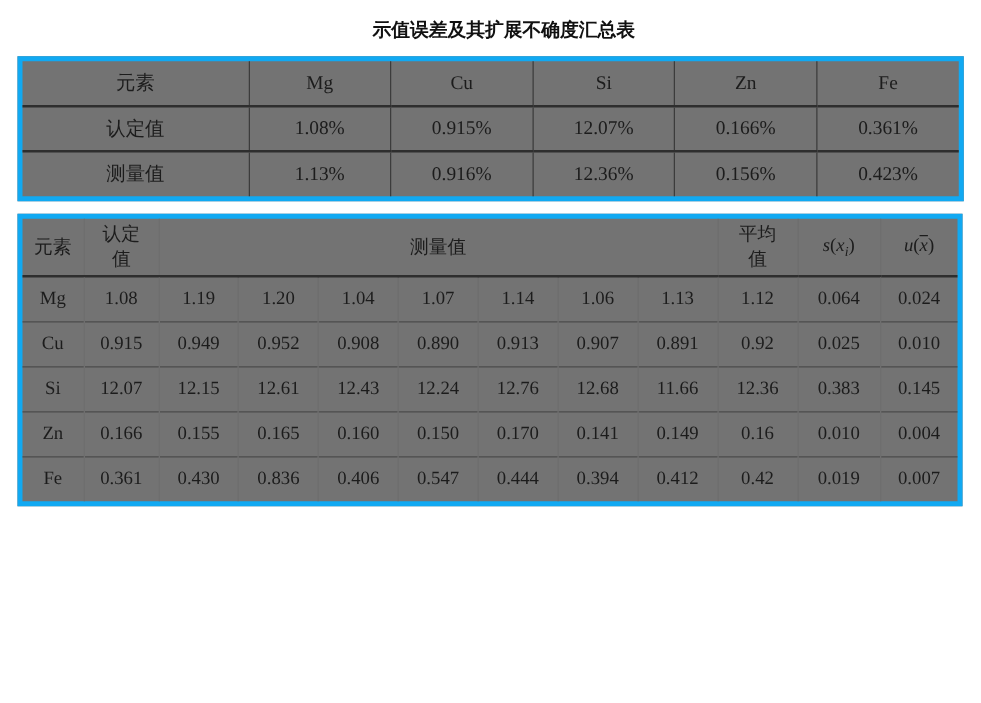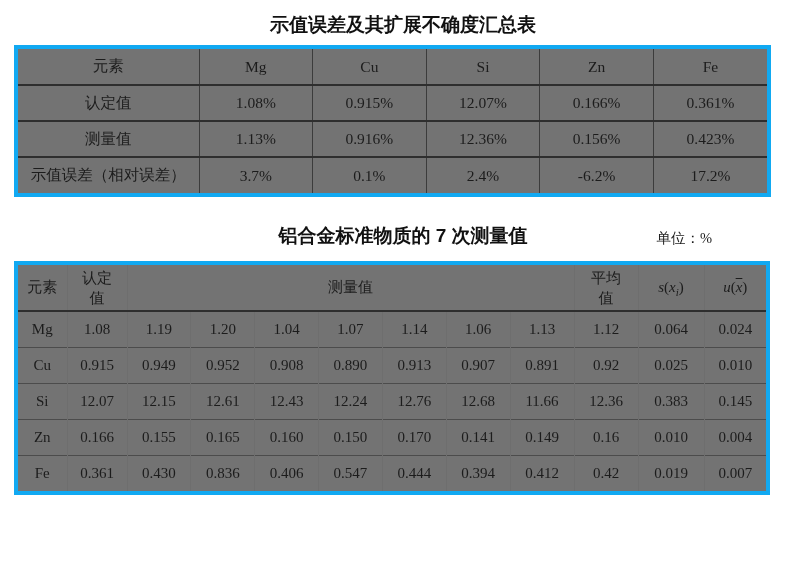--- a/index.html
+++ b/index.html
@@ -6,21 +6,21 @@
   html, body { width: 785px; height: 562px; }
   body {
     background: #ffffff;
     color: #1c1c1c;
     font-family: "Liberation Serif", "DejaVu Serif", serif;
     overflow: hidden;
   }
   .title {
     font-family: "Liberation Sans", "DejaVu Sans", sans-serif;
     font-weight: 600;
-    font-size: 19px;
+    font-size: 15px;
     color: #111;
     padding-left: 21px;
   }
   .title1 {
     padding-top: 11px;
     text-align: center;
     line-height: 27px;
   }
   .title2-row {
     position: relative;
@@ -108,36 +108,24 @@
           <td>0.361%</td>
         </tr>
         <tr>
           <td>测量值</td>
           <td>1.13%</td>
           <td>0.916%</td>
           <td>12.36%</td>
           <td>0.156%</td>
           <td>0.423%</td>
         </tr>
-        <tr>
-          <td>示值误差（相对误差）</td>
-          <td>3.7%</td>
-          <td>0.1%</td>
-          <td>2.4%</td>
-          <td>-6.2%</td>
-          <td>17.2%</td>
-        </tr>
       </tbody>
     </table>
   </div>
 
-  <div class="title2-row">
-    <div class="title title2">铝合金标准物质的 7 次测量值</div>
-    <div class="unit-label">单位：%</div>
-  </div>
 
   <div class="tbl-wrap t2-wrap" style="border-color: rgb(17, 169, 242);">
     <table class="t2">
       <colgroup>
         <col style="width:49px">
           <col style="width:60px">
         <col>
           <col>
           <col>
           <col>

